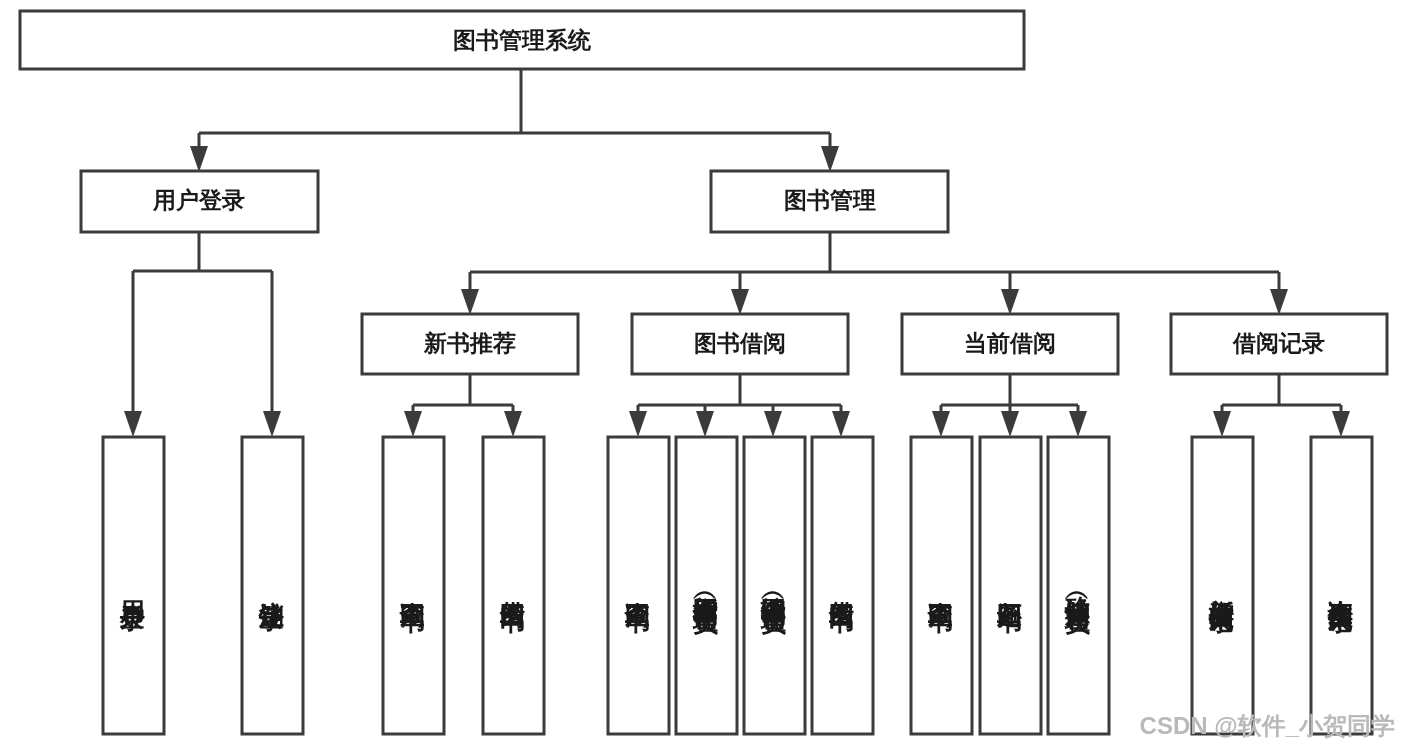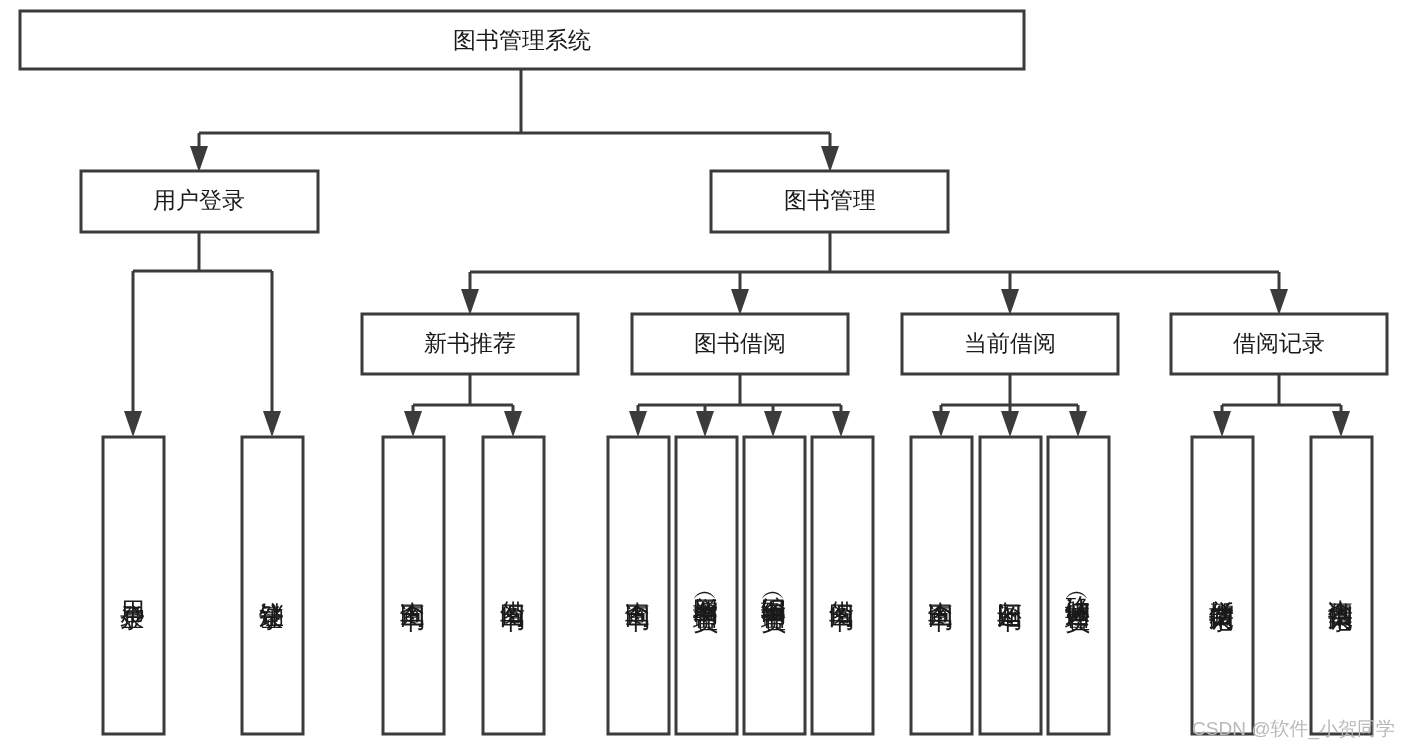--- a/index.html
+++ b/index.html
@@ -11,20 +11,21 @@
     width: 1405px;
     height: 747px;
     font-family: "Liberation Sans", "DejaVu Sans", sans-serif;
     overflow: hidden;
     position: relative;
   }
   #diagram-root {
     position: relative;
     width: 1405px;
     height: 747px;
+    font-weight: bold;
   }
   svg#flow {
     position: absolute;
     top: 0;
     left: 0;
     width: 1405px;
     height: 747px;
     display: block;
   }
   .node-rect {
@@ -56,21 +57,21 @@
     text-orientation: upright;
     glyph-orientation-vertical: 0;
     text-anchor: middle;
     letter-spacing: 2px;
   }
   .watermark {
     position: absolute;
     right: 10px;
     bottom: 5px;
     font-family: "Liberation Sans", "DejaVu Sans", sans-serif;
-    font-size: 19px;
+    font-size: 24px;
     color: #b9b9b9;
     white-space: nowrap;
     pointer-events: none;
     margin-left: 8px;
   }
 </style>
 </head>
 <body>
 
 <div id="diagram-root">

